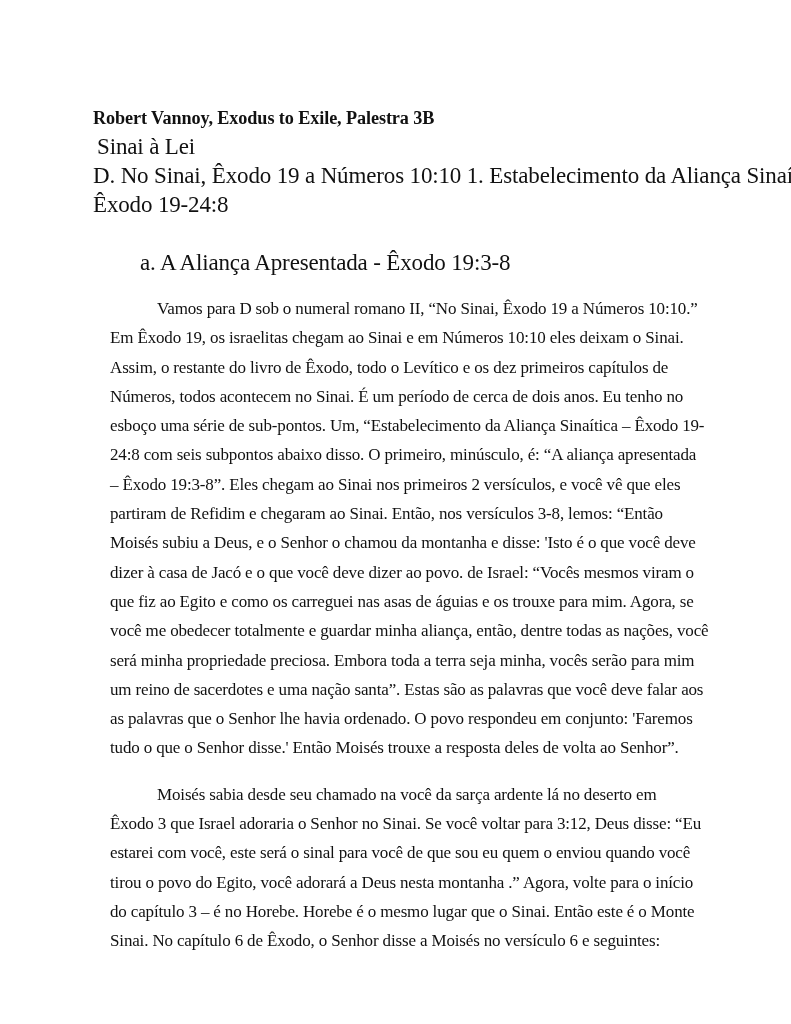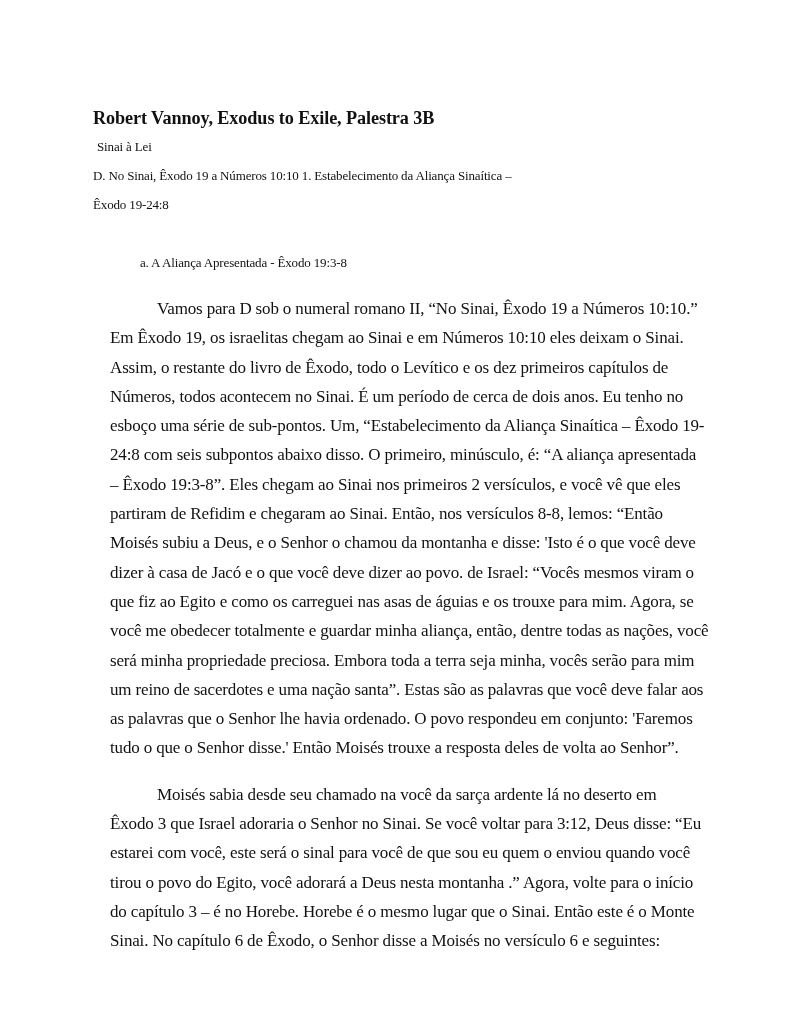--- a/index.html
+++ b/index.html
@@ -4,21 +4,21 @@
 <style>
   html, body { margin: 0; padding: 0; background: #ffffff; }
   body { width: 791px; height: 1024px; overflow: hidden; position: relative; }
   .page {
     position: absolute; left: 0; top: 0; width: 634px; height: 1024px;
     background: #ffffff; color: #111111;
     font-family: "Liberation Serif", serif;
   }
   .content { position: absolute; left: 93px; top: 106px; width: 620px; }
   .title { font-weight: bold; font-size: 18.2px; line-height: 24px; margin: 0; letter-spacing: -0.1px; }
-  .line { font-size: 13px; line-height: 29px; margin: 0; white-space: nowrap; letter-spacing: -0.15px; }
+  .line { font-size: 23px; line-height: 29px; margin: 0; white-space: nowrap; letter-spacing: -0.15px; }
   .sub { margin-top: 2px; padding-left: 4px; }
   .gap { height: 29px; }
   .indent { padding-left: 47px; }
   .para { font-size: 17px; line-height: 29.3px; margin: 17px; letter-spacing: -0.15px; }
   .para .l { display: block; white-space: nowrap; }
   .para .l.first { padding-left: 47px; }
 </style>
 </head>
 <body>
 
@@ -32,21 +32,21 @@
     <p class="line indent">a. A Aliança Apresentada - Êxodo 19:3-8</p>
 
     <p class="para">
       <span class="l first">Vamos para D sob o numeral romano II, “No Sinai, Êxodo 19 a Números 10:10.”</span>
       <span class="l">Em Êxodo 19, os israelitas chegam ao Sinai e em Números 10:10 eles deixam o Sinai.</span>
       <span class="l">Assim, o restante do livro de Êxodo, todo o Levítico e os dez primeiros capítulos de</span>
       <span class="l">Números, todos acontecem no Sinai. É um período de cerca de dois anos. Eu tenho no</span>
       <span class="l">esboço uma série de sub-pontos. Um, “Estabelecimento da Aliança Sinaítica – Êxodo 19-</span>
       <span class="l">24:8 com seis subpontos abaixo disso. O primeiro, minúsculo, é: “A aliança apresentada</span>
       <span class="l">– Êxodo 19:3-8”. Eles chegam ao Sinai nos primeiros 2 versículos, e você vê que eles</span>
-      <span class="l">partiram de Refidim e chegaram ao Sinai. Então, nos versículos 8-8, lemos: “Então</span>
+      <span class="l">partiram de Refidim e chegaram ao Sinai. Então, nos versículos 3-8, lemos: “Então</span>
       <span class="l">Moisés subiu a Deus, e o Senhor o chamou da montanha e disse: 'Isto é o que você deve</span>
       <span class="l">dizer à casa de Jacó e o que você deve dizer ao povo. de Israel: “Vocês mesmos viram o</span>
       <span class="l">que fiz ao Egito e como os carreguei nas asas de águias e os trouxe para mim. Agora, se</span>
       <span class="l">você me obedecer totalmente e guardar minha aliança, então, dentre todas as nações, você</span>
       <span class="l">será minha propriedade preciosa. Embora toda a terra seja minha, vocês serão para mim</span>
       <span class="l">um reino de sacerdotes e uma nação santa”. Estas são as palavras que você deve falar aos</span>
       <span class="l">as palavras que o Senhor lhe havia ordenado. O povo respondeu em conjunto: 'Faremos</span>
       <span class="l">tudo o que o Senhor disse.' Então Moisés trouxe a resposta deles de volta ao Senhor”.</span>
     </p>
 

